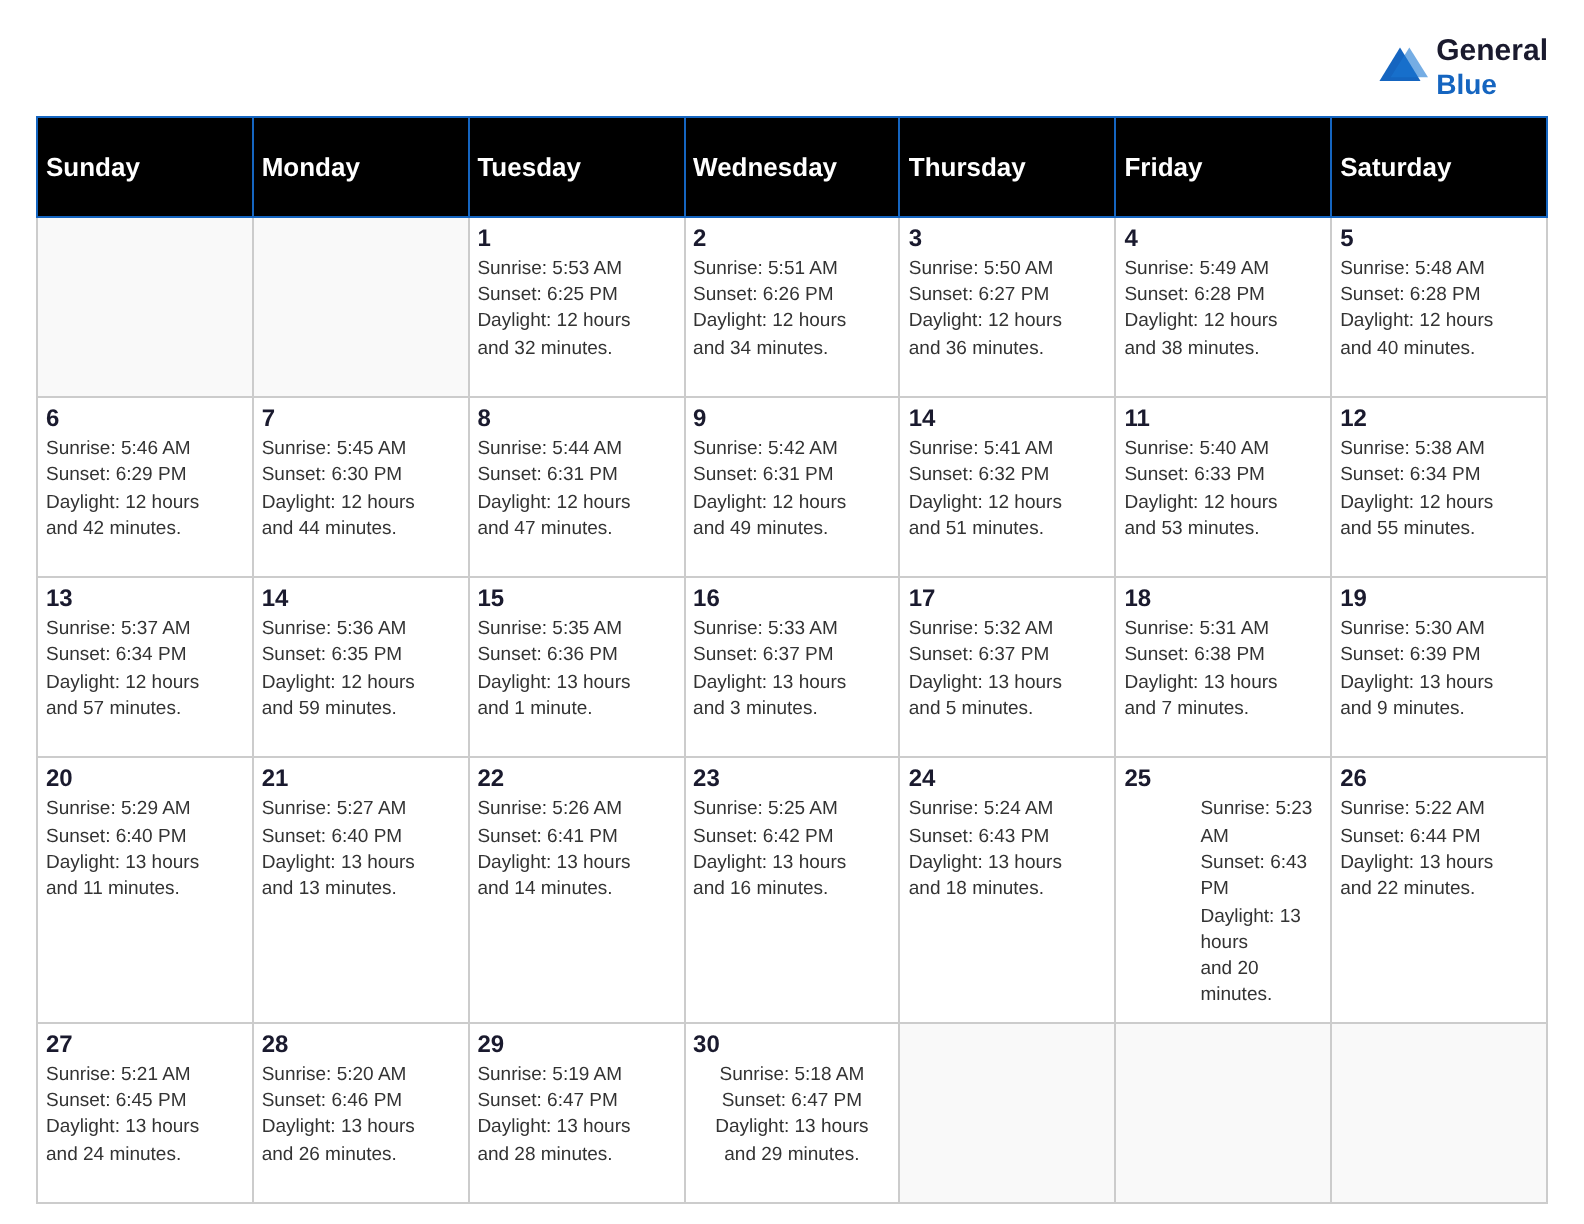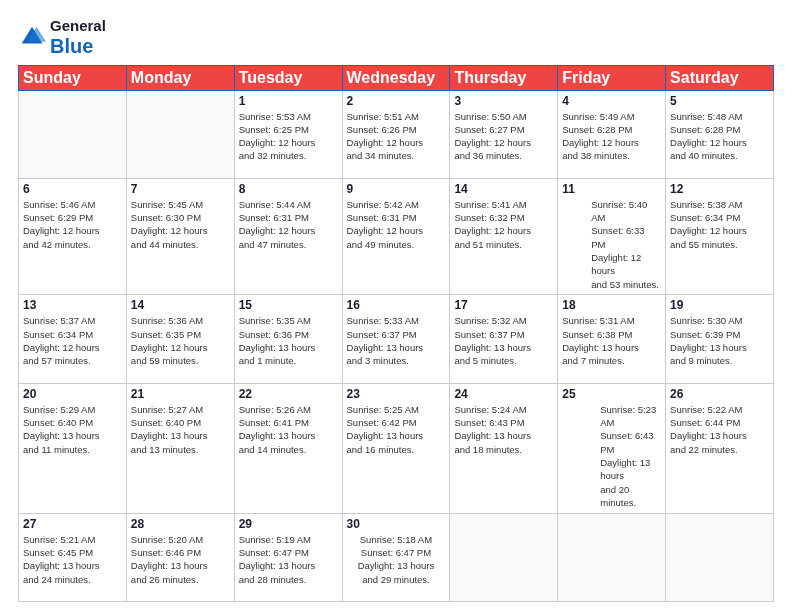--- a/index.html
+++ b/index.html
@@ -12,41 +12,41 @@
     }
     .page {
       width: 792px;
       height: 612px;
       padding: 18px 18px 10px 18px;
       display: flex;
       flex-direction: column;
     }
     .header {
       display: flex;
-      justify-content: flex-start;
+      justify-content: flex-end;
       align-items: flex-start;
       margin-bottom: 8px;
     }
     .logo {
       display: flex;
       align-items: center;
       gap: 4px;
     }
     .logo-text {
       display: flex;
       flex-direction: column;
       line-height: 1.1;
     }
     .logo-general {
       font-size: 15px;
       font-weight: bold;
       color: #1a1a2e;
     }
     .logo-blue {
-      font-size: 20px;
+      font-size: 14px;
       font-weight: bold;
       color: #1565c0;
     }
     .logo-icon {
       width: 28px;
       height: 28px;
     }
     .title-block {
       text-align: right;
     }
@@ -61,25 +61,25 @@
       color: #444;
     }
     .calendar {
       flex: 1;
       border: 1px solid #ccc;
       border-collapse: collapse;
       width: 100%;
       table-layout: fixed;
     }
     .calendar th {
-      background: #ef4444;
+      background: #000000;
       color: #fff;
-      font-size: 16px;
-      font-weight: bold;
-      padding: 3px 4px;
+      font-size: 13px;
+      font-weight: bold;
+      padding: 17px 4px;
       text-align: left;
       border: 1px solid #1565c0;
     }
     .calendar td {
       border: 1px solid #ccc;
       vertical-align: top;
       padding: 3px 4px;
       font-size: 10px;
       color: #333;
       height: 88px;
@@ -201,21 +201,21 @@
           </td>
           <td>
             <div class="day-number">14</div>
             <div class="day-info" style="white-space: pre-line;">Sunrise: 5:41 AM
 Sunset: 6:32 PM
 Daylight: 12 hours
 and 51 minutes.</div>
           </td>
           <td>
             <div class="day-number">11</div>
-            <div class="day-info" style="white-space: pre-line; margin-left: 29px;">Sunrise: 5:40 AM
+            <div class="day-info" style="white-space: pre-line;">Sunrise: 5:40 AM
 Sunset: 6:33 PM
 Daylight: 12 hours
 and 53 minutes.</div>
           </td>
           <td>
             <div class="day-number">12</div>
             <div class="day-info" style="white-space: pre-line;">Sunrise: 5:38 AM
 Sunset: 6:34 PM
 Daylight: 12 hours
 and 55 minutes.</div>

